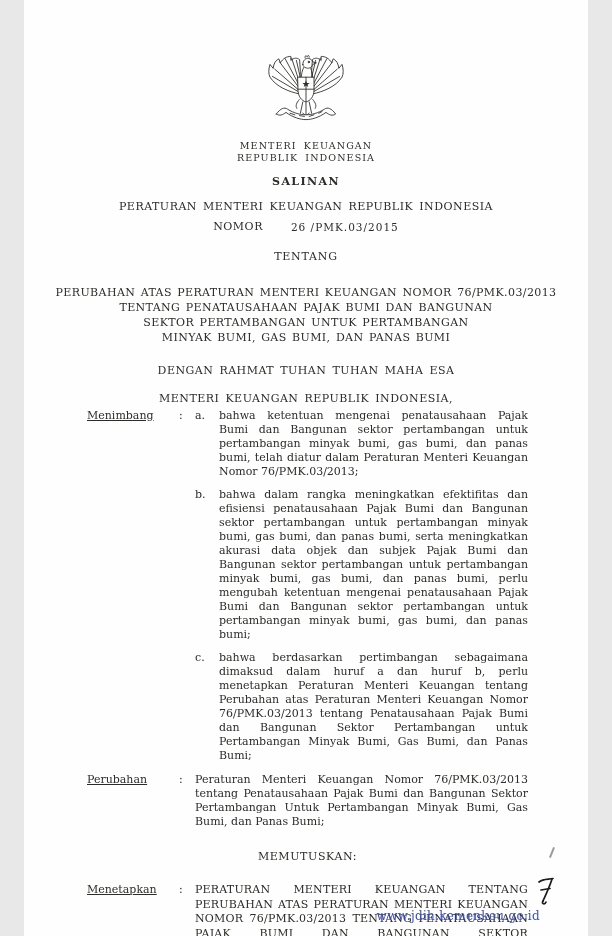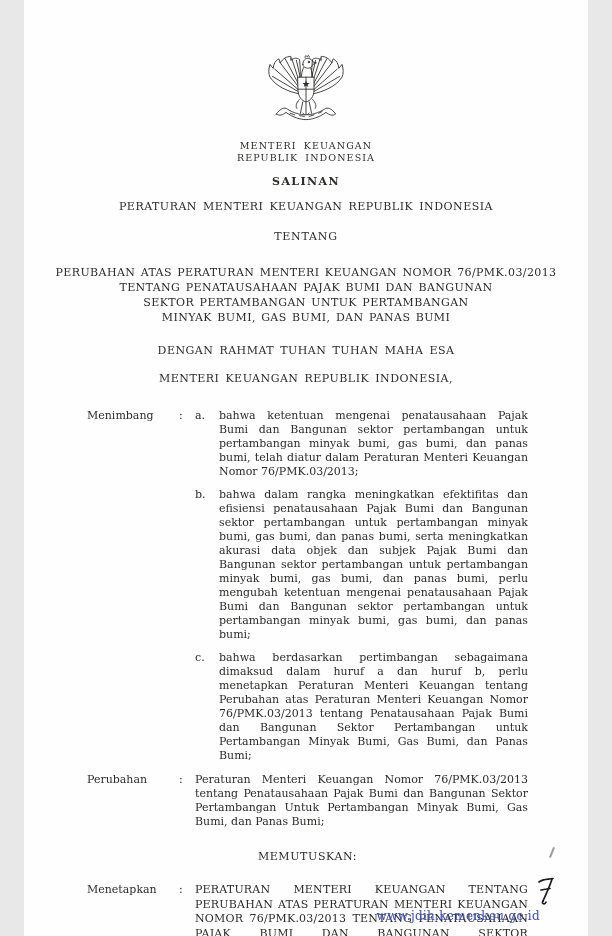--- a/index.html
+++ b/index.html
@@ -27,21 +27,21 @@
   .subject { margin-top:22px; font-size:11px; line-height:15px; letter-spacing:0.4px; word-spacing:1.5px; }
   .invocation { margin-top:19px; font-size:11px; letter-spacing:0.5px; word-spacing:2px; }
   .authority { margin-top:15px; font-size:11px; letter-spacing:0.5px; word-spacing:2px; }
 
   
   .doc-body {
     position:absolute; top:409px; left:63px; right:60px;
     font-size:11px; line-height:14px;
   }
   .row { display:flex; align-items:flex-start; }
-  .row-label { width:92px; flex:none; }
+  .row-label { width:92px; flex:none;text-decoration:underline; }
   .row-colon { width:16px; flex:none; }
   .row-content { flex:1; }
   .item { display:flex; margin-bottom:9px; }
   .item-letter { width:24px; flex:none; }
   .item-text { flex:1; text-align:justify; }
   .just { text-align:justify; }
   .mengingat { margin-top:1px; }
   .memutuskan { text-align:center; margin:21px 0 19px; letter-spacing:0.6px; }
   .menetapkan .row-content { line-height:14.5px; letter-spacing:0.2px; }
 
@@ -112,20 +112,23 @@
       </svg>
     </div>
 
     <div class="ministry">MENTERI KEUANGAN</div>
     <div class="ministry">REPUBLIK INDONESIA</div>
 
     <div class="salinan">SALINAN</div>
 
     <div class="reg-title">PERATURAN MENTERI KEUANGAN REPUBLIK INDONESIA</div>
 
+    <div class="reg-number">
+      <span>NOMOR</span><span class="num-gap"></span><span class="typed-number">26 /PMK.03/2015</span>
+    </div>
 
     <div class="tentang">TENTANG</div>
 
     <div class="subject">
       <div>PERUBAHAN ATAS PERATURAN MENTERI KEUANGAN NOMOR 76/PMK.03/2013</div>
       <div>TENTANG PENATAUSAHAAN PAJAK BUMI DAN BANGUNAN</div>
       <div>SEKTOR PERTAMBANGAN UNTUK PERTAMBANGAN</div>
       <div>MINYAK BUMI, GAS BUMI, DAN PANAS BUMI</div>
     </div>
 

